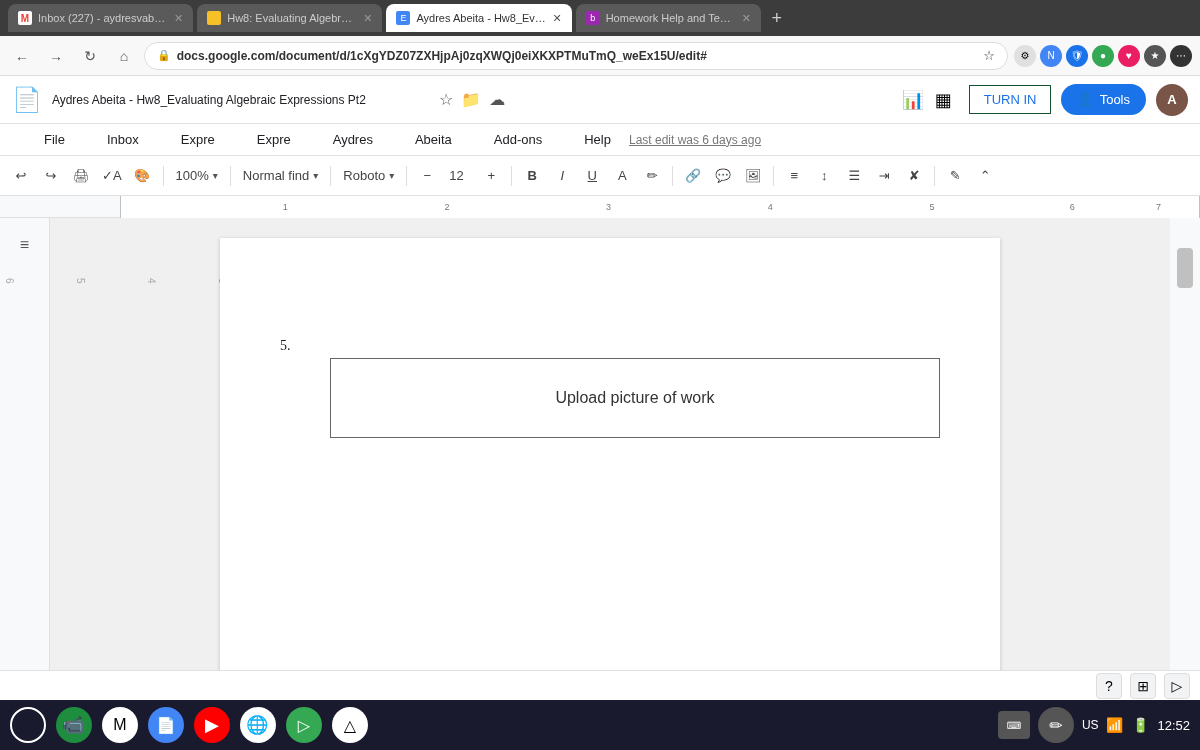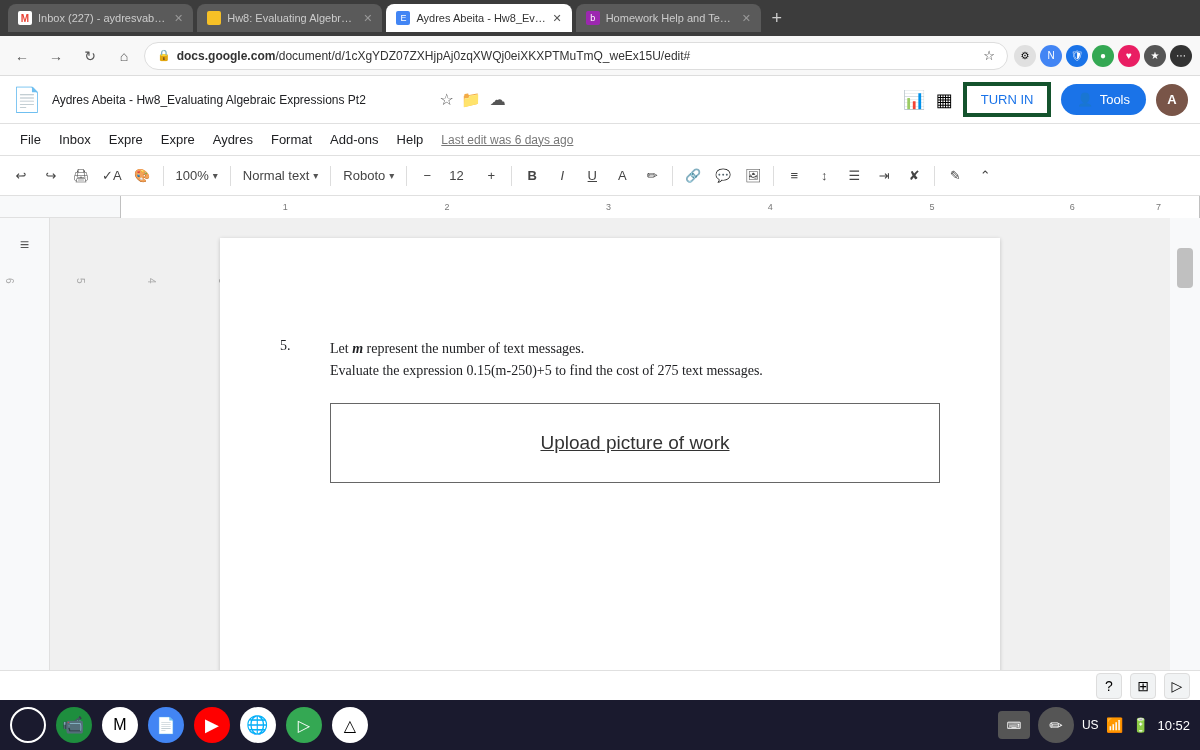--- a/index.html
+++ b/index.html
@@ -14,37 +14,37 @@
     .tab-icon-hw8 { background: #F6C026; border-radius: 2px; }
     .tab-icon-gdoc { background: #4285F4; border-radius: 2px; }
     .tab-icon-hw-help { background: #9c27b0; border-radius: 2px; }
     .tab-close { margin-left: auto; font-size: 11px; color: #999; cursor: pointer; }
     .tab-new { background: none; color: #ccc; font-size: 18px; width: 24px; text-align: center; cursor: pointer; }
 
     .address-bar-row { background: #f8f8f8; height: 40px; display: flex; align-items: center; padding: 0 8px; gap: 6px; border-bottom: 1px solid #ddd; }
     .nav-btn { width: 28px; height: 28px; border-radius: 50%; display: flex; align-items: center; justify-content: center; font-size: 14px; color: #555; cursor: pointer; }
     .address-bar { flex: 1; height: 28px; background: #fff; border: 1px solid #ddd; border-radius: 14px; display: flex; align-items: center; padding: 0 12px; font-size: 13px; color: #333; gap: 6px; }
     .address-lock { color: #555; font-size: 11px; }
-    .address-url { flex: 1; font-size: 12px; color: #333; }
+    .address-url { flex: 1; font-size: 12px; color: #333; font-weight: bold; }
     .ext-icons { display: flex; gap: 4px; }
     .ext-icon { width: 22px; height: 22px; border-radius: 50%; background: #e0e0e0; display: flex; align-items: center; justify-content: center; font-size: 10px; cursor: pointer; }
 
     
     .app-bar { background: #fff; height: 48px; display: flex; align-items: center; padding: 0 12px; gap: 10px; border-bottom: 1px solid #e0e0e0; }
     .docs-logo { color: #4285F4; font-size: 24px; }
     .doc-title { font-size: 12px; color: #202124; font-weight: 400; flex: 1; }
     .doc-title-icons { display: flex; gap: 8px; align-items: center; color: #555; font-size: 16px; }
     .app-bar-right { display: flex; align-items: center; gap: 10px; }
-    .turn-in-btn { border: 4px solid #14532d; color: #1a73e8; background: #fff; border-radius: 0; padding: 6px 14px; font-size: 13px; cursor: pointer; font-weight: 500; }
+    .turn-in-btn { border: 1px solid #14532d; color: #1a73e8; background: #fff; border-radius: 0; padding: 6px 14px; font-size: 13px; cursor: pointer; font-weight: 500; margin-left: 7px; }
     .share-btn { background: #1a73e8; color: #fff; border-radius: 20px; padding: 8px 16px; font-size: 13px; cursor: pointer; display: flex; align-items: center; gap: 6px; border: none; font-weight: 500; }
     .avatar { width: 32px; height: 32px; border-radius: 50%; background: #795548; color: white; display: flex; align-items: center; justify-content: center; font-size: 13px; font-weight: bold; }
 
     
     .menu-bar { background: #fff; height: 32px; display: flex; align-items: center; padding: 0 12px; gap: 2px; border-bottom: 1px solid #e0e0e0; }
-    .menu-item { font-size: 13px; color: #202124; padding: 4px 8px; cursor: pointer; border-radius: 4px; }
+    .menu-item { font-size: 13px; color: #202124; padding: 4px 8px; cursor: pointer; border-radius: 4px; margin-left: 24px; }
     .last-edit { font-size: 12px; color: #777; margin-left: 8px; text-decoration: underline; cursor: pointer; }
 
     
     .toolbar { background: #fff; height: 40px; display: flex; align-items: center; padding: 0 8px; gap: 4px; border-bottom: 1px solid #e0e0e0; flex-wrap: nowrap; }
     .toolbar-btn { height: 28px; min-width: 26px; display: flex; align-items: center; justify-content: center; font-size: 13px; color: #444; cursor: pointer; border-radius: 3px; padding: 0 4px; border: none; background: none; }
     .toolbar-separator { width: 1px; height: 20px; background: #ddd; margin: 0 3px; }
     .toolbar-select { height: 26px; border: 1px solid transparent; border-radius: 3px; font-size: 13px; color: #444; background: none; padding: 0 4px; cursor: pointer; display: flex; align-items: center; gap: 4px; }
     .chevron { font-size: 10px; color: #555; }
     .font-size-box { width: 30px; text-align: center; }
     .toolbar-bold { font-weight: bold; }
@@ -65,21 +65,21 @@
     .doc-page { background: #fff; width: 780px; min-height: 900px; box-shadow: 0 1px 4px rgba(0,0,0,0.2); padding: 40px 60px; position: relative; }
 
     
     .question-block { display: flex; gap: 20px; margin-top: 60px; }
     .question-num { font-size: 14px; color: #202124; font-family: 'Times New Roman', serif; min-width: 30px; }
     .question-content { flex: 1; }
     .question-text { font-size: 14px; color: #202124; font-family: 'Times New Roman', serif; line-height: 1.6; }
     .question-text em { font-style: italic; font-weight: bold; }
 
     .upload-box { border: 1px solid #666; margin-top: 20px; height: 80px; display: flex; align-items: center; justify-content: center; cursor: pointer; }
-    .upload-label { font-size: 19px; color: #333; font-family: Arial, sans-serif; text-decoration: underline; }
+    .upload-label { font-size: 16px; color: #333; font-family: Arial, sans-serif; }
 
     
     .sidebar-right { width: 30px; background: #f8f9fa; display: flex; flex-direction: column; align-items: center; padding-top: 10px; }
     .scroll-indicator { width: 16px; background: #c0c0c0; border-radius: 4px; margin-top: 20px; }
 
     
     .bottom-bar { height: 30px; background: #fff; border-top: 1px solid #e0e0e0; display: flex; align-items: center; justify-content: flex-end; padding: 0 10px; gap: 8px; }
     .bottom-btn { width: 26px; height: 26px; border-radius: 4px; background: #f1f3f4; display: flex; align-items: center; justify-content: center; font-size: 14px; cursor: pointer; border: 1px solid #ddd; }
 
     
@@ -164,40 +164,40 @@
     <div class="avatar">A</div>
   </div>
 </div>
 
 <div class="menu-bar">
   <span class="menu-item">File</span>
   <span class="menu-item">Inbox</span>
   <span class="menu-item">Expre</span>
   <span class="menu-item">Expre</span>
   <span class="menu-item">Aydres</span>
-  <span class="menu-item">Format</span>
+  <span class="menu-item">Abeita</span>
   <span class="menu-item">Add-ons</span>
   <span class="menu-item">Help</span>
   <span class="last-edit">Last edit was 6 days ago</span>
 </div>
 
 <div class="toolbar">
   <button class="toolbar-btn">↩</button>
   <button class="toolbar-btn">↪</button>
   <button class="toolbar-btn">🖨</button>
   <button class="toolbar-btn">✓A</button>
   <button class="toolbar-btn">🎨</button>
   <div class="toolbar-separator"></div>
   <div class="toolbar-select">
     <span>100%</span>
     <span class="chevron">▾</span>
   </div>
   <div class="toolbar-separator"></div>
   <div class="toolbar-select">
-    <span>Normal text</span>
+    <span>Normal find</span>
     <span class="chevron">▾</span>
   </div>
   <div class="toolbar-separator"></div>
   <div class="toolbar-select">
     <span>Roboto</span>
     <span class="chevron">▾</span>
   </div>
   <div class="toolbar-separator"></div>
   <button class="toolbar-btn">−</button>
   <div class="toolbar-select font-size-box">
@@ -249,25 +249,20 @@
       <span>6</span>
     </div>
   </div>
 
   <div class="doc-scroll">
     <div class="doc-page">
 
       <div class="question-block">
         <div class="question-num">5.</div>
         <div class="question-content">
-          <div class="question-text">
-            <span>Let </span><em>m</em><span> represent the number of text messages.</span>
-            <br>
-            <span>Evaluate the expression 0.15(m-250)+5 to find the cost of 275 text messages.</span>
-          </div>
           <div class="upload-box">
             <span class="upload-label">Upload picture of work</span>
           </div>
         </div>
       </div>
     </div>
   </div>
 
   <div class="sidebar-right">
     <div class="scroll-indicator" style="height:40px;"></div>
@@ -291,15 +286,15 @@
   <div class="taskbar-app" style="background:#fff;border-radius:50%;width:36px;height:36px;display:flex;align-items:center;justify-content:center;font-size:16px;">△</div>
   <div class="taskbar-spacer"></div>
   <div class="taskbar-right">
     <div style="background:#555;border-radius:4px;width:32px;height:28px;display:flex;align-items:center;justify-content:center;font-size:10px;color:white;cursor:pointer;">⌨</div>
     <div class="taskbar-app" style="background:#555;border-radius:50%;width:36px;height:36px;display:flex;align-items:center;justify-content:center;font-size:16px;color:white;">✏</div>
     <span class="us-indicator">
       <span>US</span>
     </span>
     <span class="wifi-icon">📶</span>
     <span class="battery-icon">🔋</span>
-    <span class="time-text">10:52</span>
+    <span class="time-text">12:52</span>
   </div>
 </div>
 
 </body></html>

